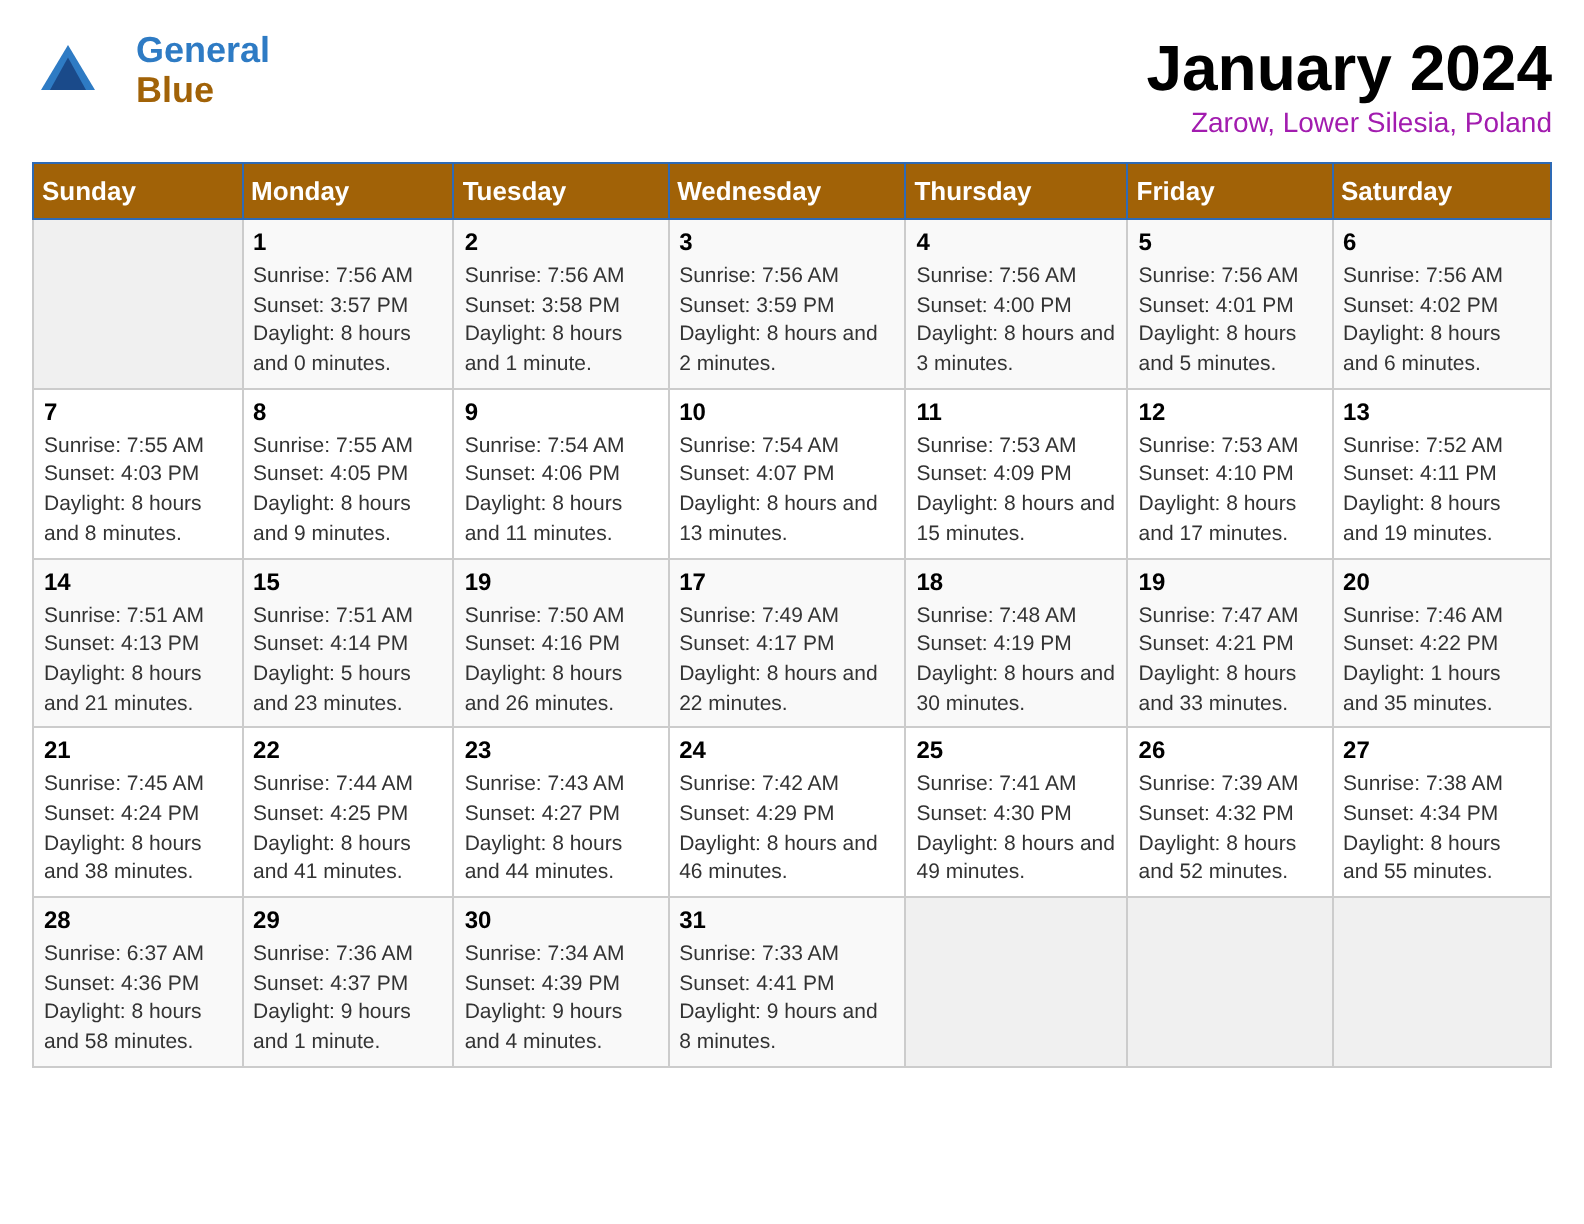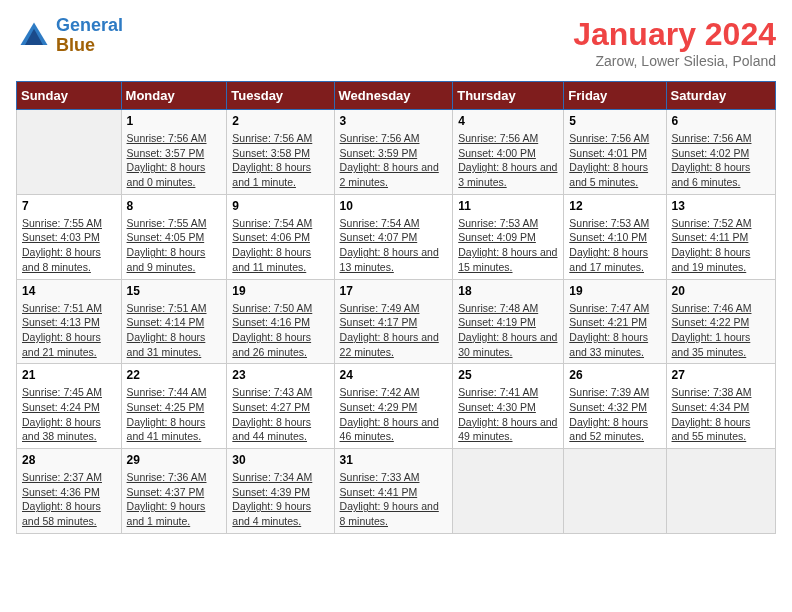--- a/index.html
+++ b/index.html
@@ -12,54 +12,54 @@
     }
     .header {
       display: flex;
       justify-content: space-between;
       align-items: flex-start;
       margin-bottom: 12px;
     }
     .logo {
       display: flex;
       align-items: center;
-      gap: 4px;
+      gap: 16px;
     }
     .logo-text {
       font-size: 18px;
       font-weight: bold;
       color: #1a1a2e;
       line-height: 1.1;
     }
     .logo-text span {
       color: #2e7bc4;
     }
     .logo-icon {
       width: 36px;
       height: 36px;
     }
     .title-block {
       text-align: right;
     }
     .month-title {
       font-size: 32px;
       font-weight: bold;
-      color: #ef4444;
+      color: #000000;
     }
     .subtitle {
       font-size: 14px;
-      color: #737373;
+      color: #a21caf;
     }
     table {
       width: 100%;
       border-collapse: collapse;
       font-size: 11px;
     }
     thead th {
-      background-color: #7f1d1d;
+      background-color: #a16207;
       color: #fff;
       padding: 6px 4px;
       font-size: 13px;
       font-weight: bold;
       text-align: left;
       border: 1px solid #2e6ab5;
     }
     tbody td {
       border: 1px solid #ccc;
       padding: 4px 5px;
@@ -73,21 +73,20 @@
     .day-number {
       font-weight: bold;
       font-size: 12px;
       margin-bottom: 3px;
       display: block;
     }
     .day-info {
       color: #333;
       font-size: 10.5px;
       line-height: 1.4;
-      text-decoration: underline;
     }
     .empty-cell {
       background: #f0f0f0 !important;
     }
   </style>
 </head>
 <body>
 
 <div class="header">
   <div class="logo">
@@ -235,21 +234,21 @@
           <div>Sunrise: 7:51 AM</div>
           <div>Sunset: 4:13 PM</div>
           <div>Daylight: 8 hours and 21 minutes.</div>
         </div>
         </td>
         <td>
           <span class="day-number">15</span>
         <div class="day-info">
           <div>Sunrise: 7:51 AM</div>
           <div>Sunset: 4:14 PM</div>
-          <div>Daylight: 8 hours and 31 minutes.</div>
+          <div>Daylight: 5 hours and 23 minutes.</div>
         </div>
         </td>
         <td>
           <span class="day-number">19</span>
         <div class="day-info">
           <div>Sunrise: 7:50 AM</div>
           <div>Sunset: 4:16 PM</div>
           <div>Daylight: 8 hours and 26 minutes.</div>
         </div>
         </td>
@@ -341,21 +340,21 @@
           <div>Sunrise: 7:38 AM</div>
           <div>Sunset: 4:34 PM</div>
           <div>Daylight: 8 hours and 55 minutes.</div>
         </div>
         </td>
       </tr>
       <tr>
         <td>
           <span class="day-number">28</span>
         <div class="day-info">
-          <div>Sunrise: 2:37 AM</div>
+          <div>Sunrise: 6:37 AM</div>
           <div>Sunset: 4:36 PM</div>
           <div>Daylight: 8 hours and 58 minutes.</div>
         </div>
         </td>
         <td>
           <span class="day-number">29</span>
         <div class="day-info">
           <div>Sunrise: 7:36 AM</div>
           <div>Sunset: 4:37 PM</div>
           <div>Daylight: 9 hours and 1 minute.</div>

